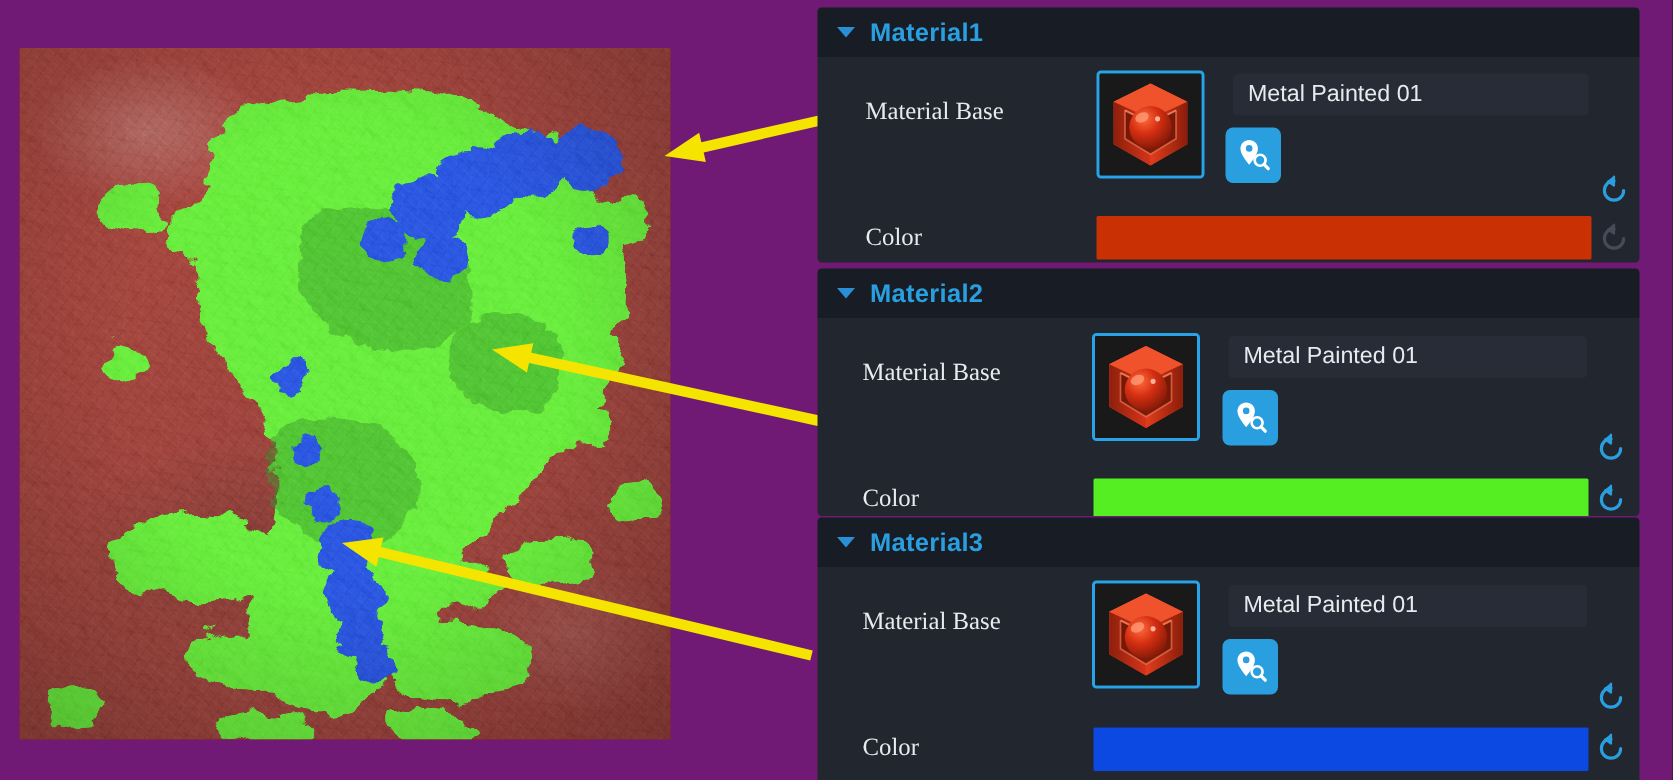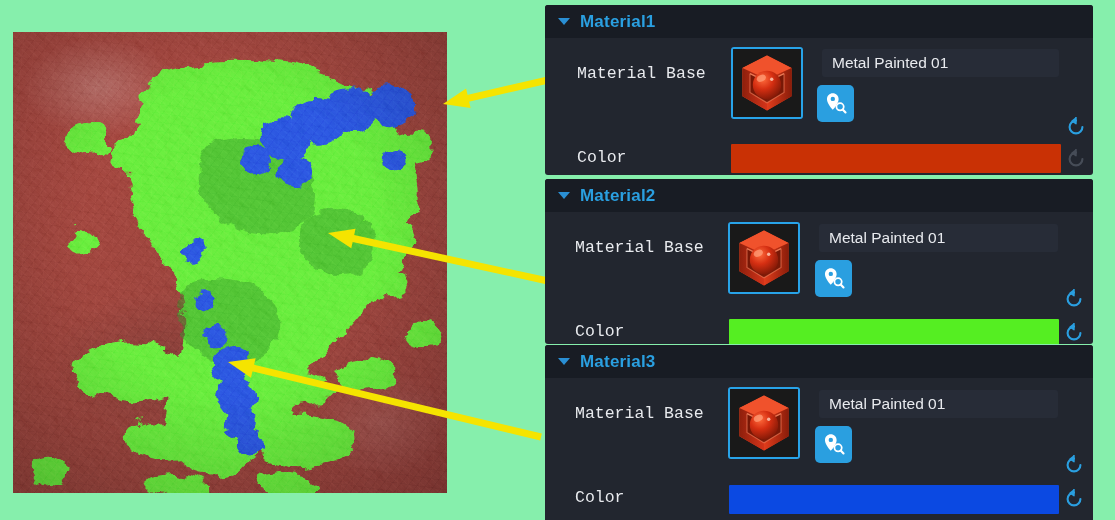--- a/index.html
+++ b/index.html
@@ -10,21 +10,21 @@
     width: 1115px;
     height: 520px;
     overflow: hidden;
     font-family: "Liberation Sans", sans-serif;
   }
 
   #root {
     position: relative;
     width: 1115px;
     height: 520px;
-    background: #86efac;
+    background: #701a75;
   }
 
   
   #viewport {
     position: absolute;
     left: 13px;
     top: 32px;
     width: 434px;
     height: 461px;
     overflow: hidden;
@@ -124,21 +124,21 @@
 
   .panel-body {
     position: relative;
     padding: 0;
   }
 
   .prop-label {
     position: absolute;
     color: #e8eaee;
     font-size: 16.5px;
-    font-family: Liberation Mono, monospace;
+    font-family: Liberation Serif, serif;
     white-space: nowrap;
   }
 
   
   .mat-thumb {
     position: absolute;
     width: 72px;
     height: 72px;
     box-sizing: border-box;
     border: 2px solid #28a3e8;

